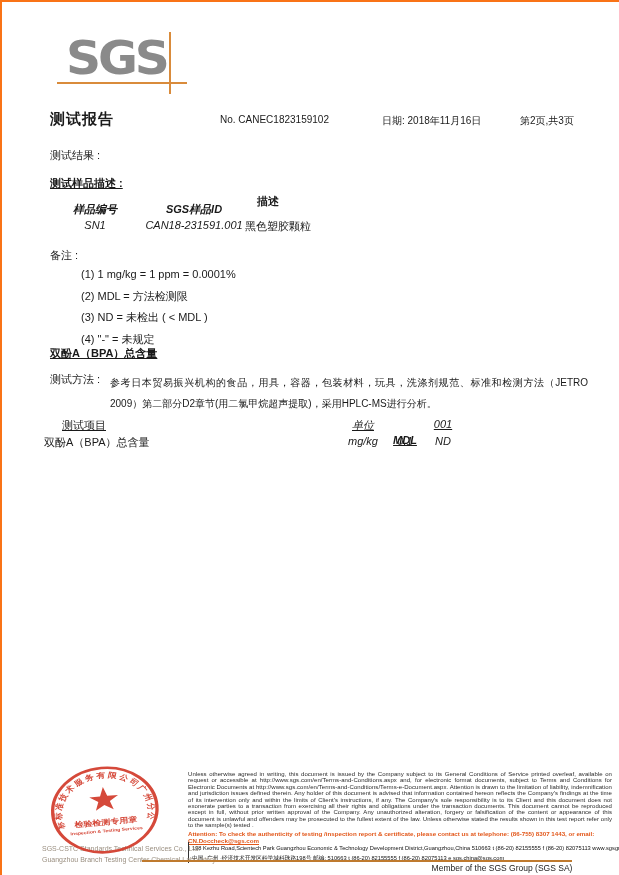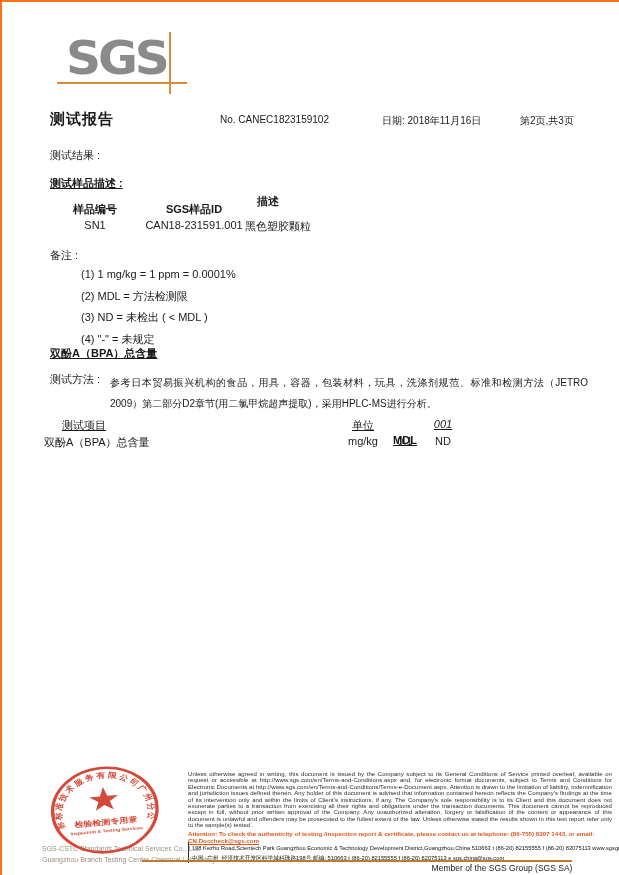--- a/index.html
+++ b/index.html
@@ -22,21 +22,21 @@
   .doc-title{font-size:15px;font-weight:bold;letter-spacing:1px;}
   .hdr-small{font-size:10px;}
   
   .t11{font-size:11px;line-height:15px;}
   .bold{font-weight:bold;}
   .und{text-decoration:underline;}
   .ital{font-style:italic;}
   .note-line{font-size:11px;line-height:21.5px;white-space:pre;}
   .method-text{font-size:10px;line-height:21px;width:478px;text-align:justify;}
   .cell{position:absolute;font-size:11px;}
-  .cc{text-align:center;}
+  .cc{text-align:center;font-style:italic;}
   
   .disclaimer{
     font-size:6px;line-height:6.4px;width:424px;text-align:justify;
     color:#2b2b2b;letter-spacing:0.05px;
   }
   .attention{
     font-size:6.2px;line-height:7px;width:424px;font-weight:bold;color:#e2571a;
   }
   .attention .mail{text-decoration:underline;}
   .addr{

